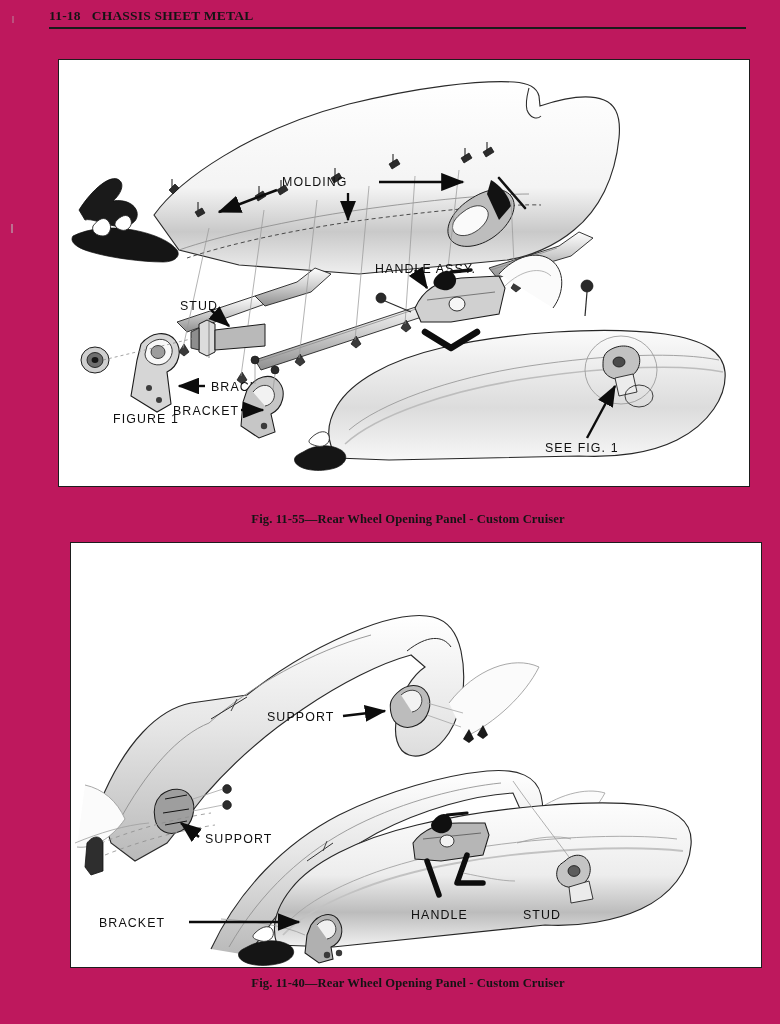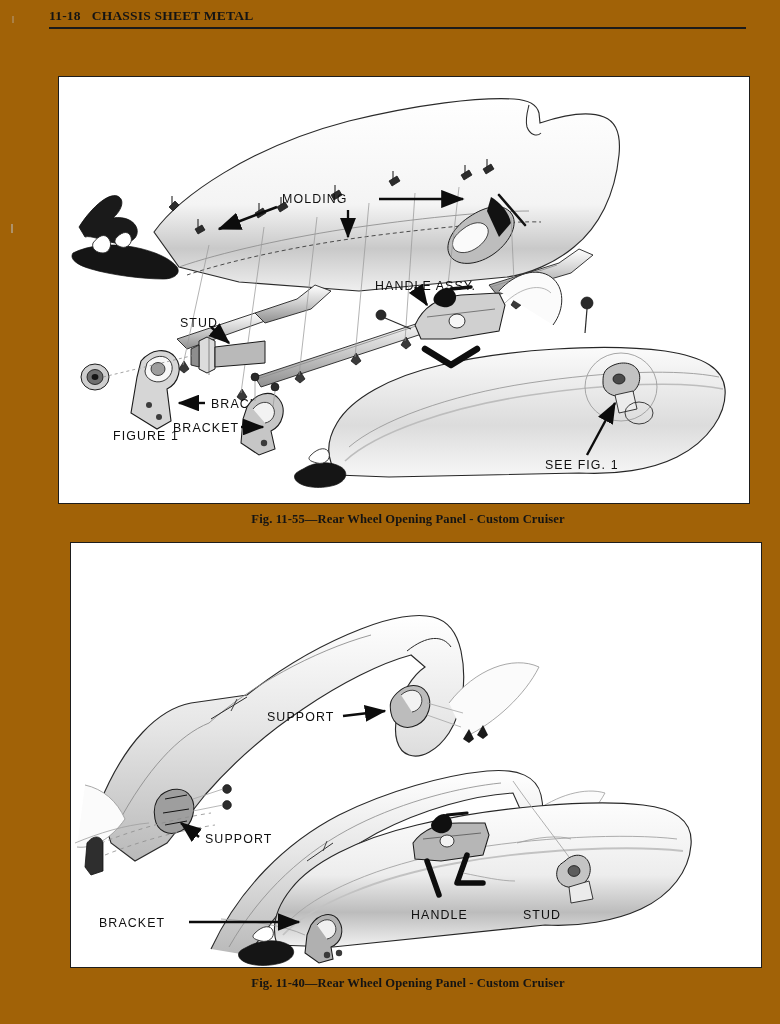--- a/index.html
+++ b/index.html
@@ -13,21 +13,21 @@
     height: 1024px;
     position: relative;
     overflow: hidden;
     font-family: "Liberation Serif", serif;
     color: #111;
     -webkit-font-smoothing: antialiased;
   }
   .page {
     position: absolute;
     inset: 0;
-    background: #a16207;
+    background: #be185d;
   }
 
   
   .page-header {
     position: absolute;
     left: 49px;
     top: 8px;
     width: 700px;
     height: 24px;
   }
@@ -49,21 +49,21 @@
     border-top: 2.2px solid #1b1b1b;
   }
 
   
   .fig-box {
     position: absolute;
     border: 1.6px solid #1d1d1d;
     background: #ffffff;
     overflow: hidden;
   }
-  #fig-box-1 { left: 58px; top: 76px;  width: 690px; height: 426px; }
+  #fig-box-1 { left: 58px; top: 59px;  width: 690px; height: 426px; }
   #fig-box-2 { left: 70px; top: 542px; width: 690px; height: 424px; }
 
   .fig-caption {
     position: absolute;
     width: 780px;
     left: 0;
     text-align: center;
     font-family: "Liberation Serif", serif;
     font-weight: bold;
     font-size: 12.6px;

